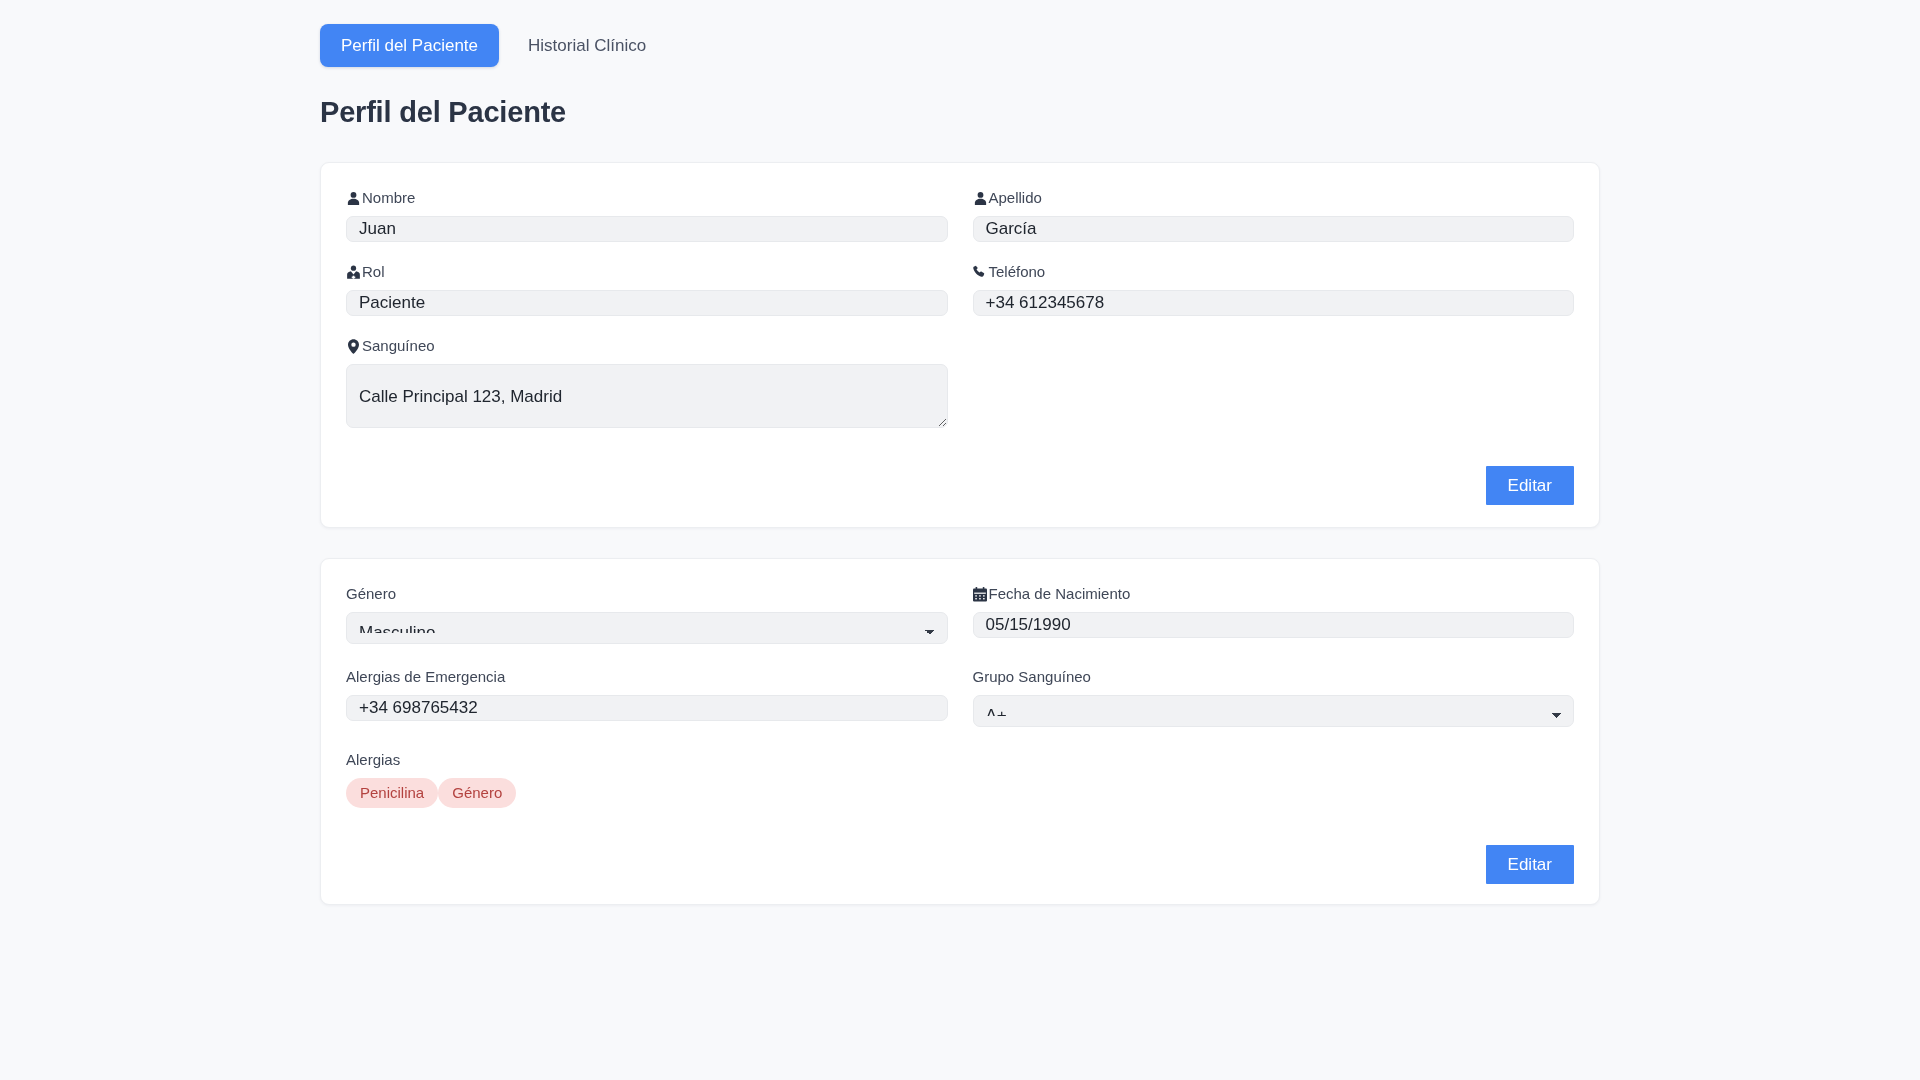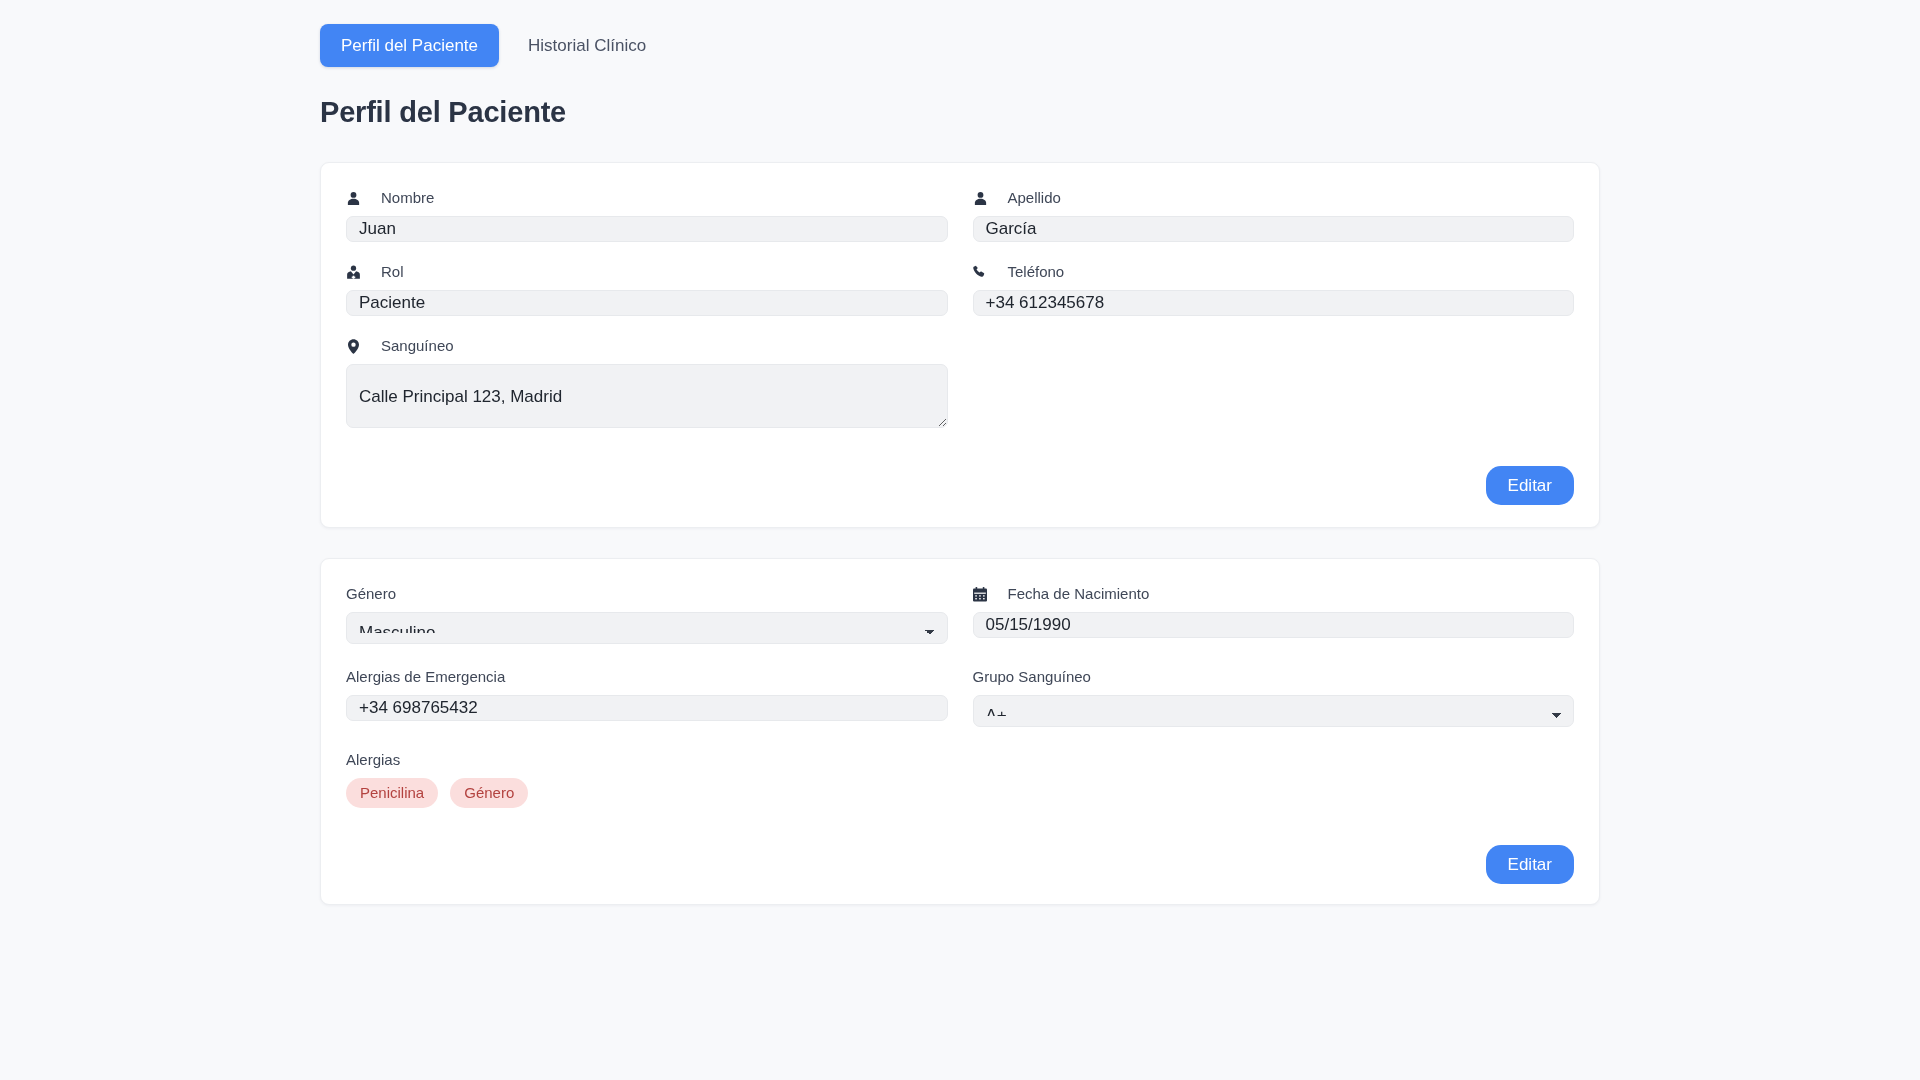--- a/index.html
+++ b/index.html
@@ -66,21 +66,21 @@
     display: grid;
     grid-template-columns: 1fr 1fr;
     column-gap: 25px;
     row-gap: 0px;
   }
   .field { margin-bottom: 21px; }
 
   .flabel {
     display: flex;
     align-items: center;
-    gap: 20px;
+    gap: 1px;
     font-size: 15px;
     color: #3f4757;
     margin-bottom: 9px;
     line-height: 1.2;
   }
   .flabel .ico {
     display: inline-flex;
     align-items: center;
     justify-content: center;
     width: 15px;
@@ -120,42 +120,42 @@
       linear-gradient(135deg, #333a46 50%, transparent 50%);
     background-position:
       calc(100% - 17px) 17px,
       calc(100% - 12px) 17px;
     background-size: 5px 5px, 5px 5px;
     background-repeat: no-repeat;
     cursor: pointer;
   }
 
   
-  .badges { display: flex; flex-wrap: wrap; gap: 12px; margin-top: 4px; text-align: right; }
+  .badges { display: flex; flex-wrap: wrap; gap: 0; margin-top: 4px; text-align: right; }
   .badge {
     background: #fbdedd;
     color: #b3423f;
     font-size: 15px;
     border-radius: 999px;
     padding: 6px 14px;
     line-height: 1.2;
     white-space: nowrap;
   }
 
   
   .card-actions {
     display: flex;
     justify-content: flex-end;
     margin-top: 13px;
   }
   .btn-primary {
     background: #4285f4;
     color: #ffffff;
     border: none;
-    border-radius: 15px;
+    border-radius: 1px;
     font-size: 17px;
     font-family: "Liberation Sans", sans-serif;
     padding: 11px 22px;
     cursor: pointer;
     line-height: 1;
   }
 
   .card-2 .field { margin-bottom: 24px; }
   .card-2 { padding-bottom: 20px; }
   .full { grid-column: 1 / -1; }

